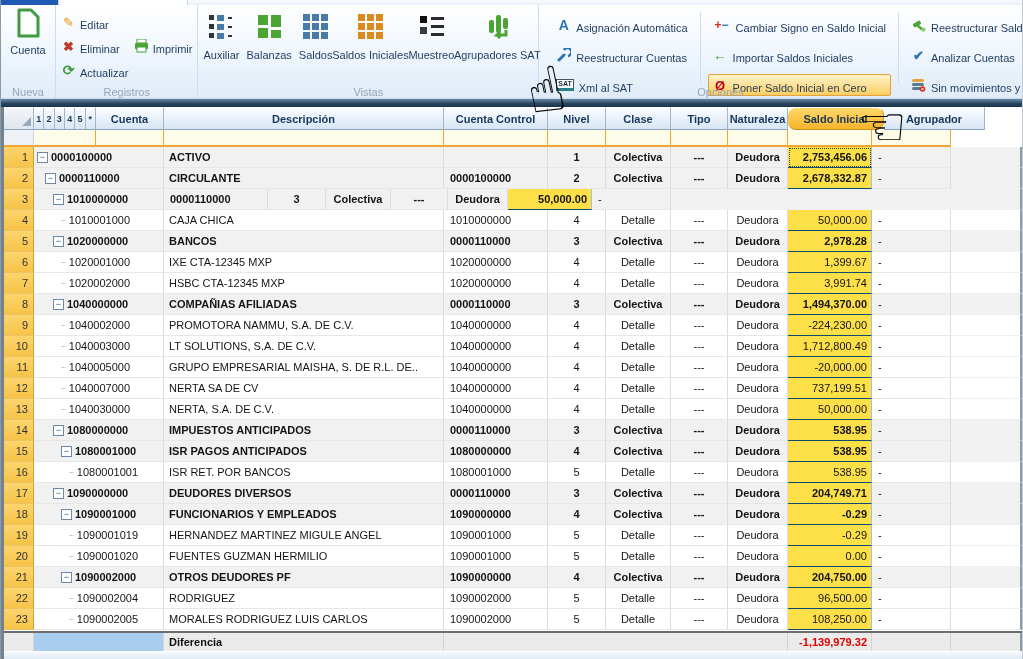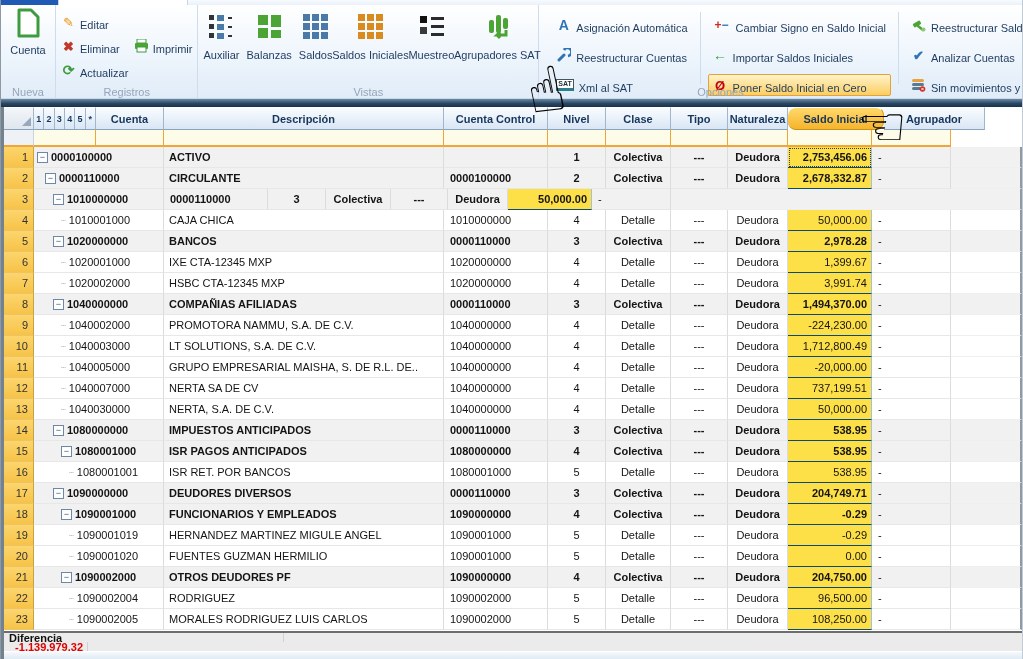--- a/index.html
+++ b/index.html
@@ -83,21 +83,21 @@
   .c.ctrl{width:104px;padding-left:6px;}
   .c.niv{width:58px;justify-content:center;}
   .c.cls{width:65px;justify-content:center;}
   .c.tip{width:57px;justify-content:center;}
   .c.nat{width:60px;justify-content:center;}
   .c.sal{width:84px;background:#fde047;justify-content:flex-end;padding-right:4px;border-right:1px solid #9cc3e2;border-bottom:1px solid #0c4a6e;}
   .c.sal.sel{outline:1px dotted #3c3c3c;outline-offset:-2px;}
   .c.agr{width:79px;padding-left:6px;font-weight:normal;}
   .c.fill{flex:1;border-right:2px solid #8f9aa4;border-bottom:1px solid #efefef;}
 
-  .frow{display:flex;height:18px;background:#ebebeb;border-top:2px solid #6d6d6d;margin-top:1px;font-size:11px;align-items:stretch;flex-direction:column;}
+  .frow{display:flex;height:18px;background:#ebebeb;border-top:2px solid #6d6d6d;margin-top:1px;font-size:11px;align-items:stretch;}
   .fc{box-sizing:border-box;border-right:1px solid #d2d2d2;display:flex;align-items:center;overflow:hidden;}
   .fc.rn{width:30px;}
   .fc.blue{width:130px;background:#a9cdee;}
   .fc.desc{width:280px;font-weight:bold;color:#101010;padding-left:5px;}
   .fc.mid{width:344px;}
   .fc.sal{width:84px;justify-content:flex-end;padding-right:4px;color:#e00000;font-weight:bold;}
   .fc.agr{width:79px;}
   .fc.fill{flex:1;border-right:2px solid #8f9aa4;}
 
   .status{height:8px;background:linear-gradient(#f6f9fc,#dde8f2);border-top:1px solid #fff;}

